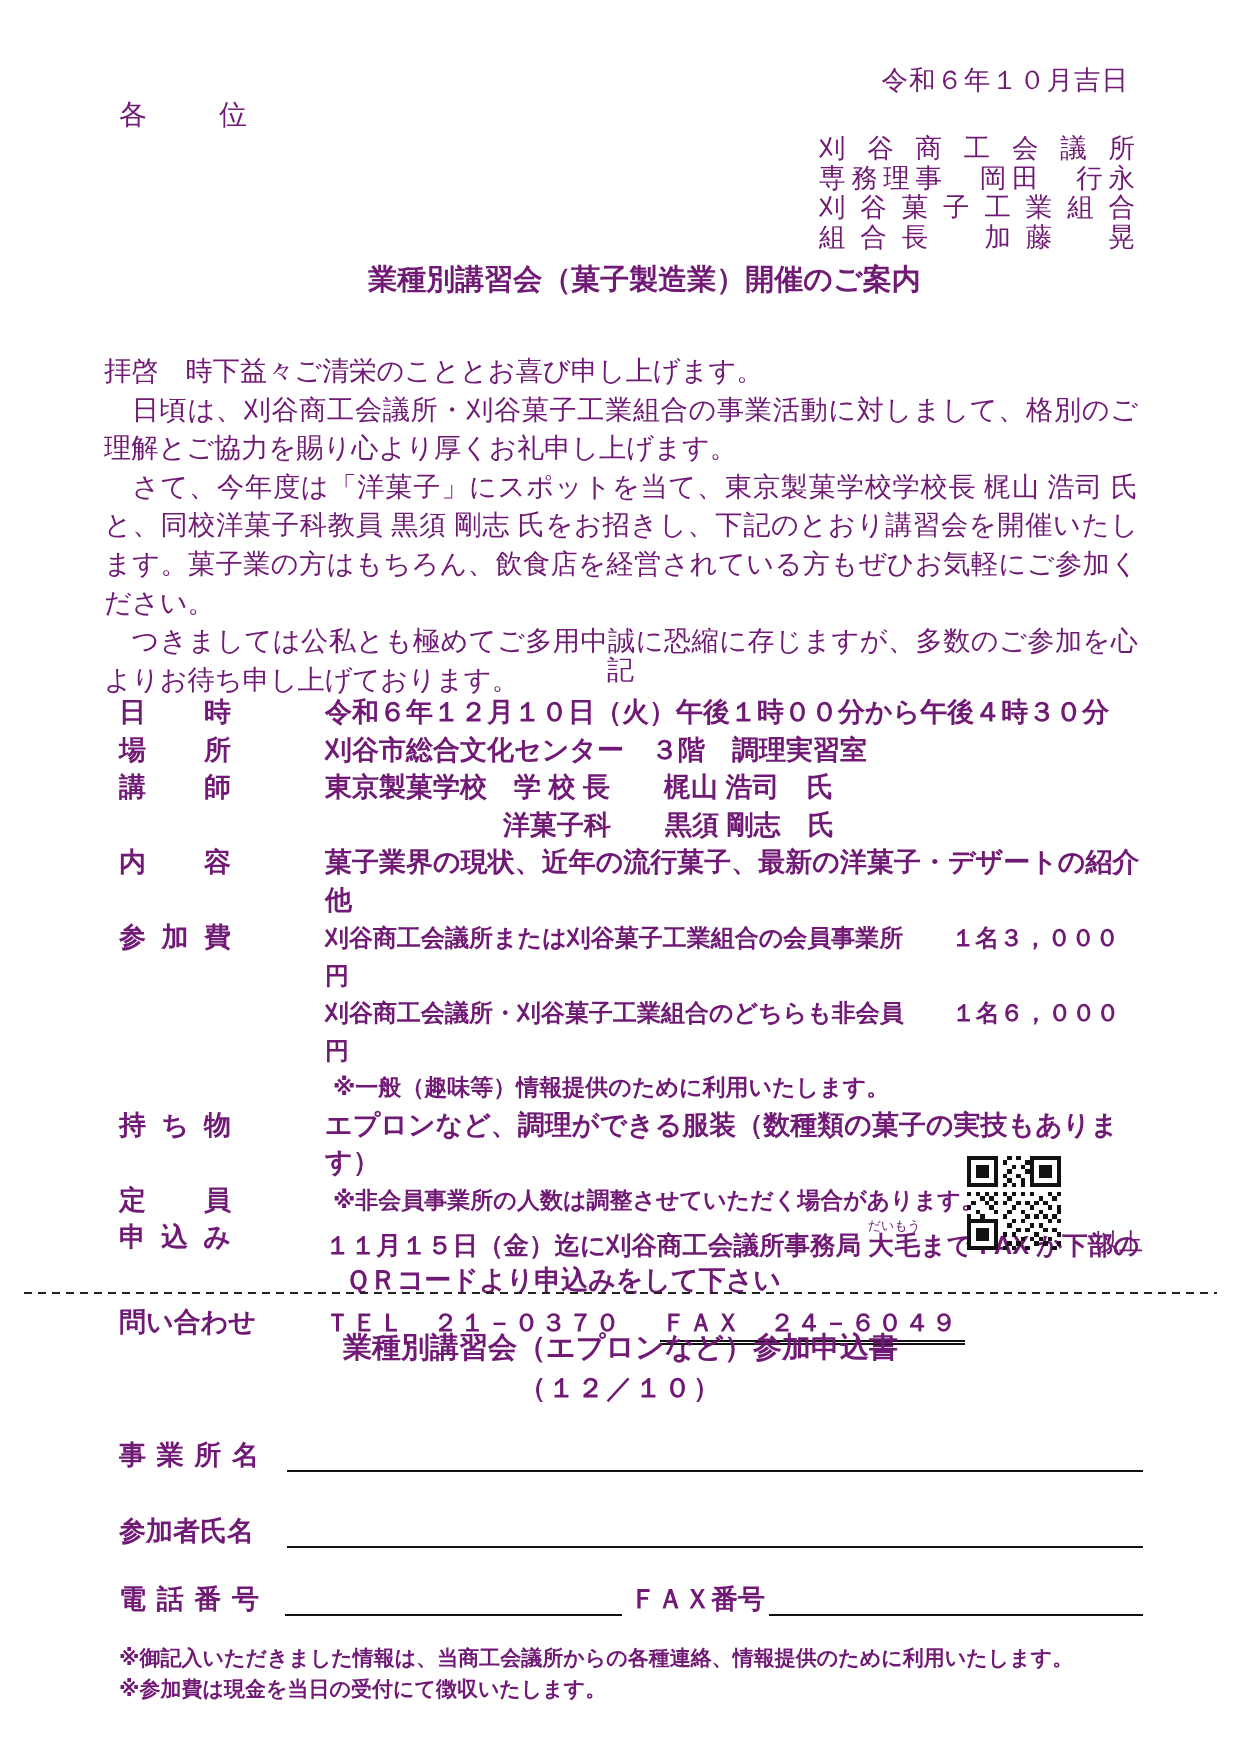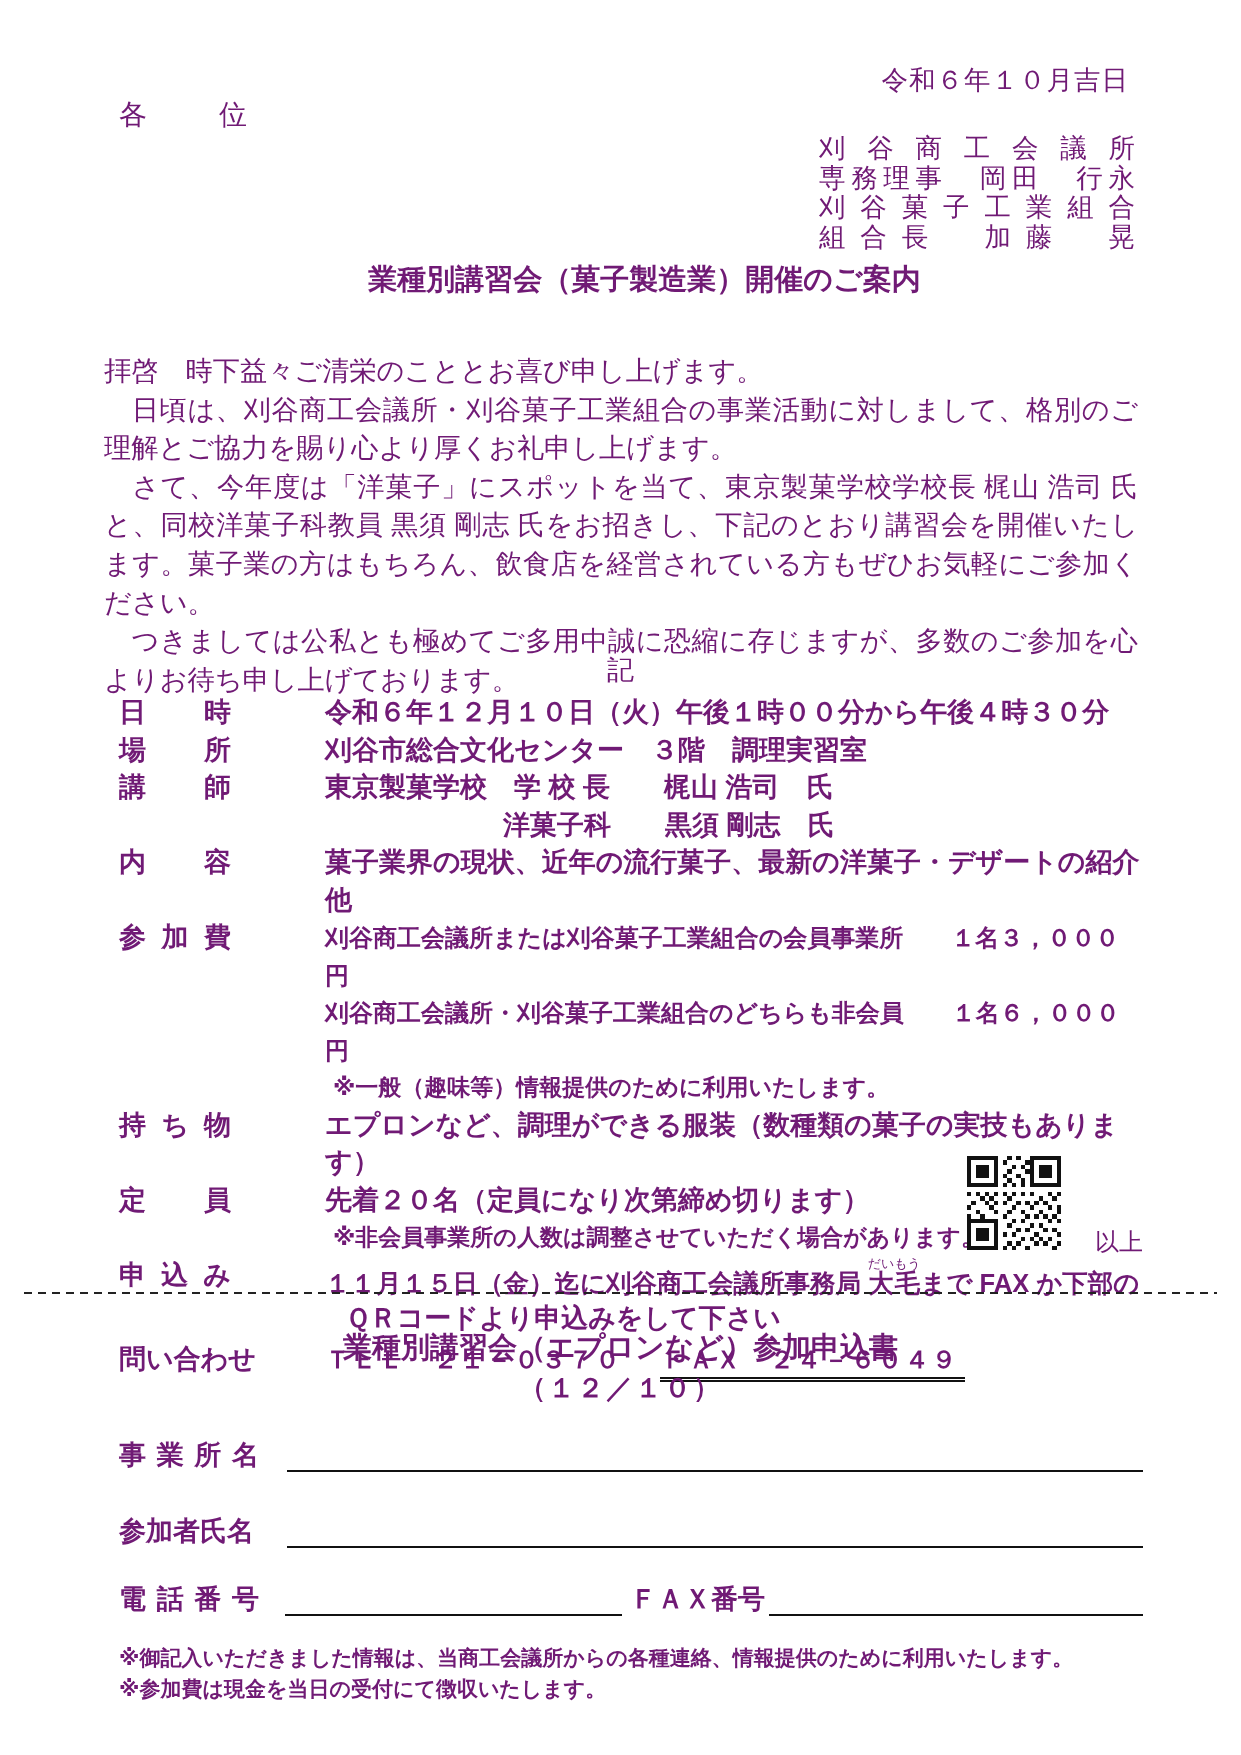--- a/index.html
+++ b/index.html
@@ -143,21 +143,20 @@
     </div>
 
     <div class="drow">
       <div class="dlabel">持ち物</div>
       <div class="dcontent">エプロンなど、調理ができる服装（数種類の菓子の実技もあります）</div>
     </div>
 
     <div class="drow">
       <div class="dlabel">定員</div>
       <div class="dcontent">
-        <div>先着２０名（定員になり次第締め切ります）</div>
         <div class="small-note">※非会員事業所の人数は調整させていただく場合があります。</div>
       </div>
     </div>
 
     <div class="drow row-apply">
       <div class="dlabel">申込み</div>
       <div class="dcontent">
         <div class="apply-line"><span>１１月１５日（金）迄に刈谷商工会議所事務局 </span><ruby><span>大毛</span><rt>だいもう</rt></ruby><span>まで FAX か下部の</span></div>
         <div class="indent-qr">ＱＲコードより申込みをして下さい</div>
       </div>

